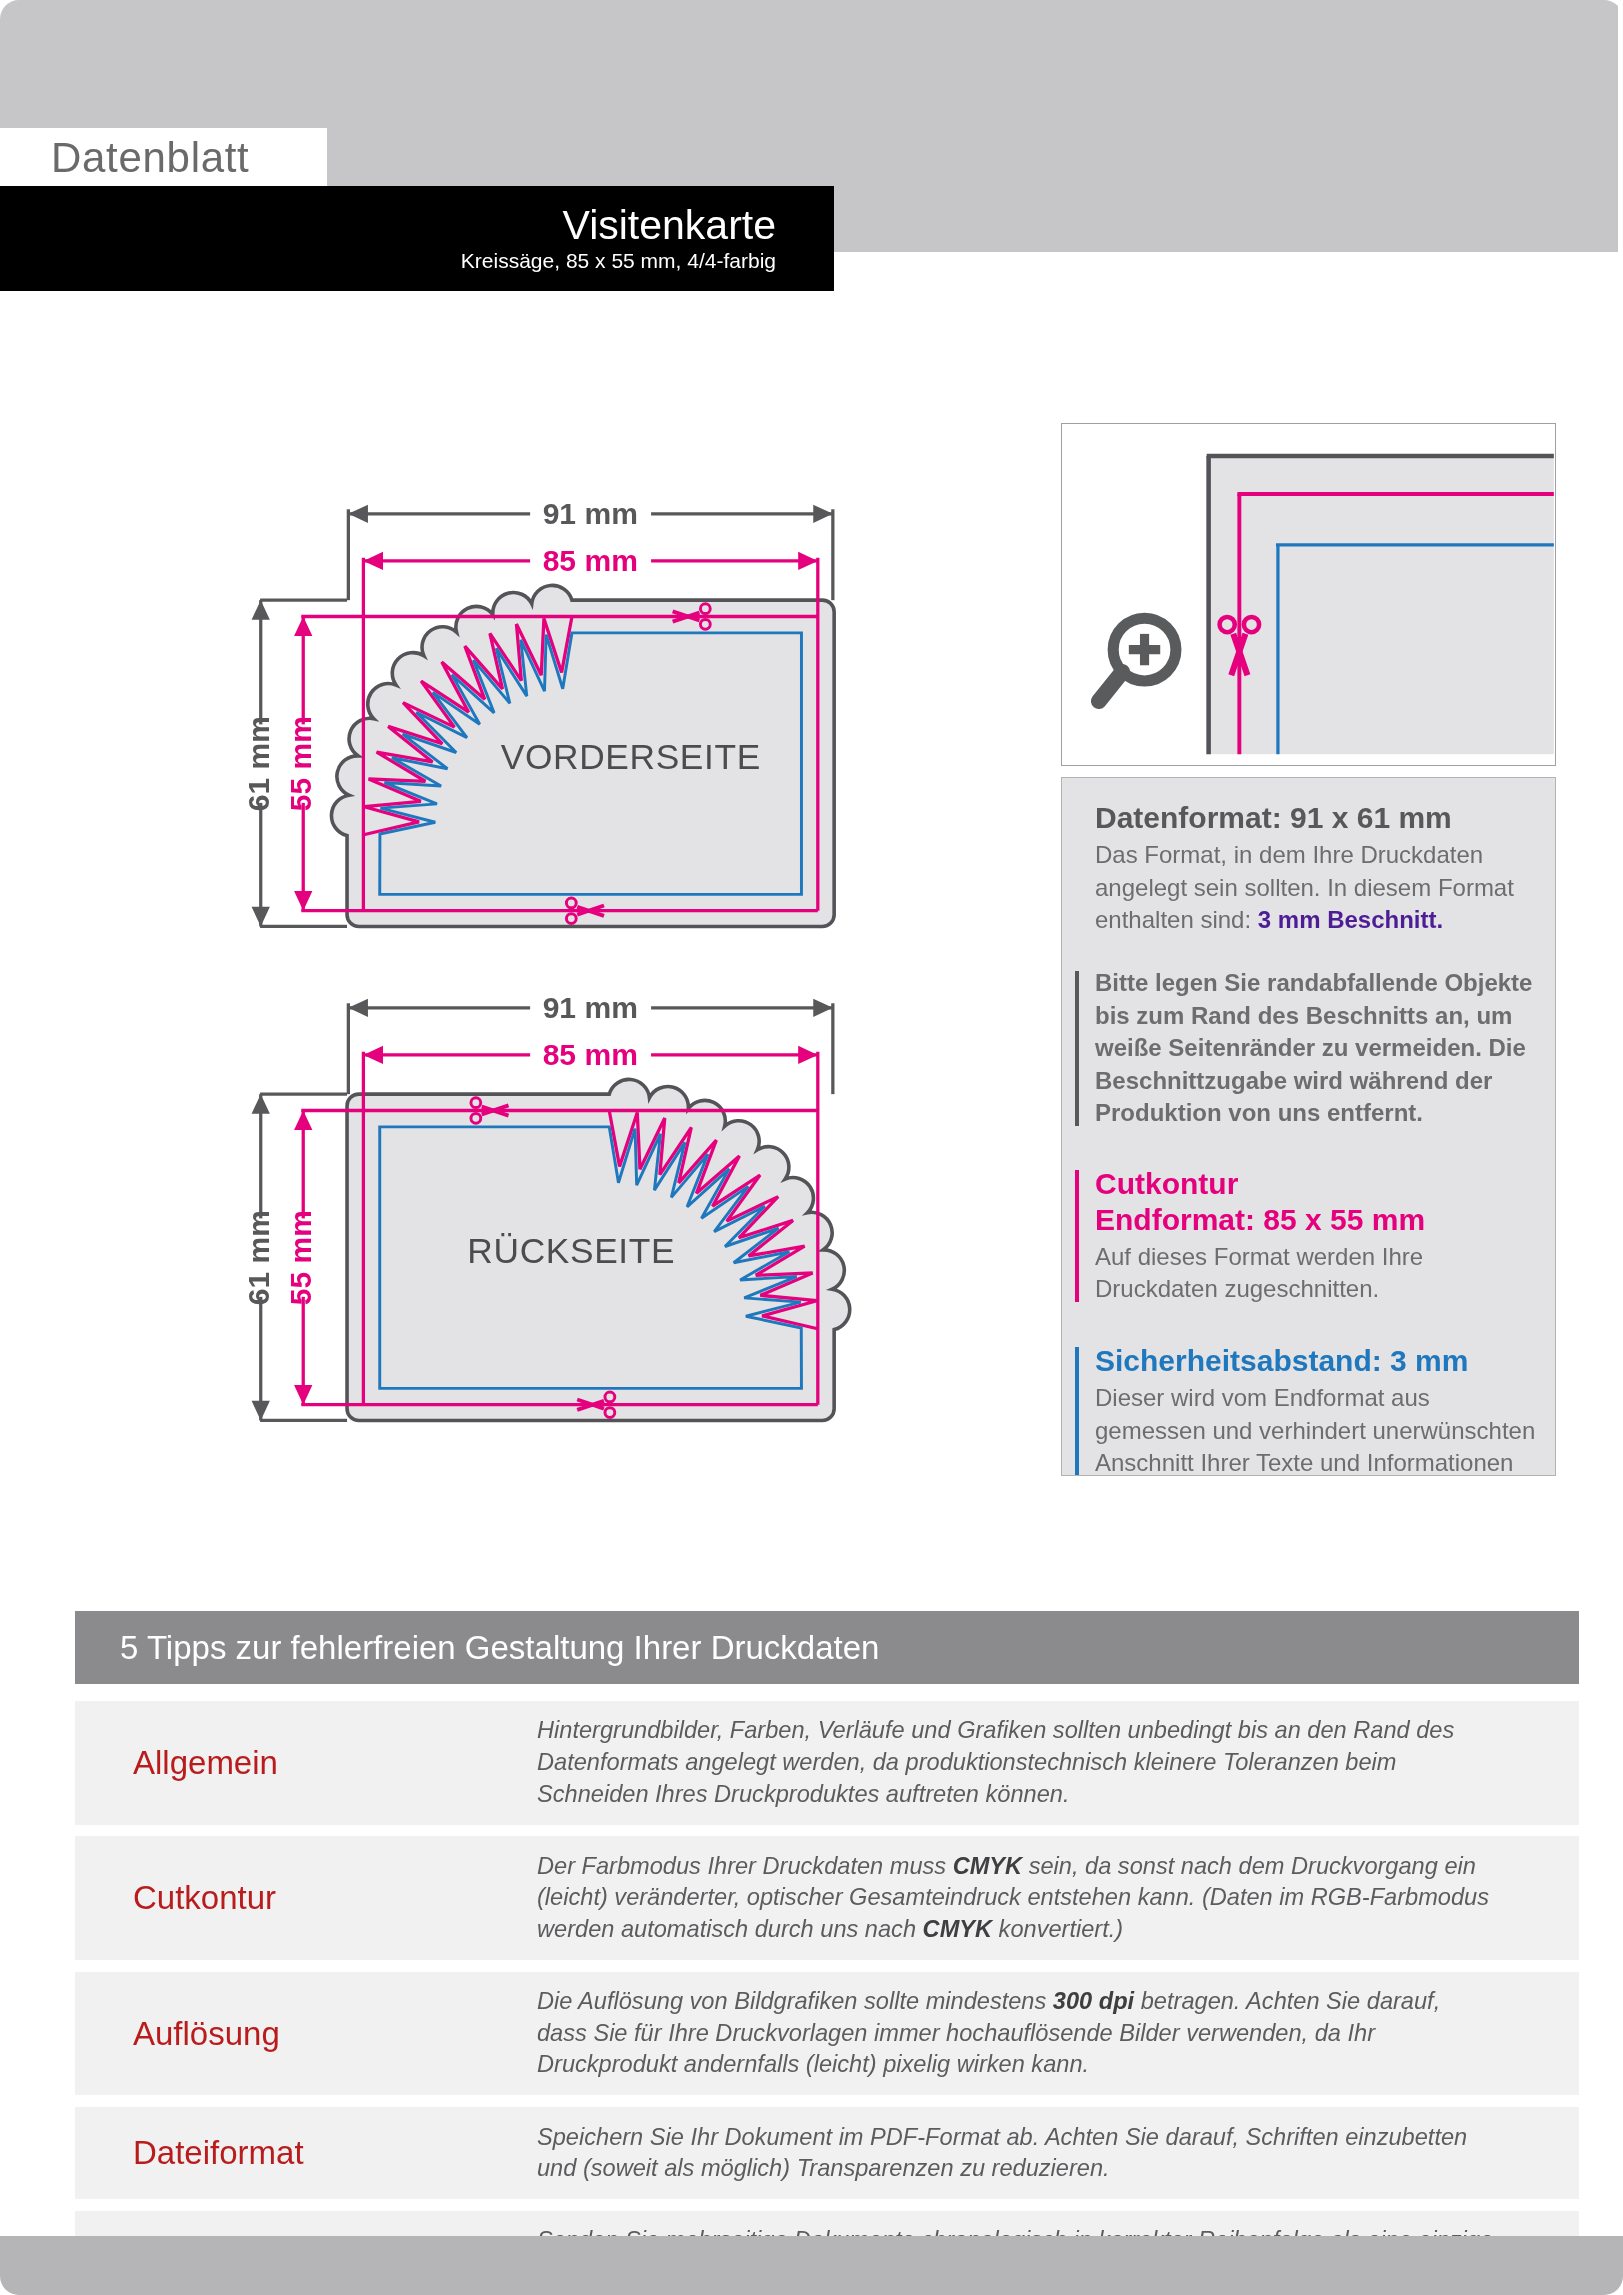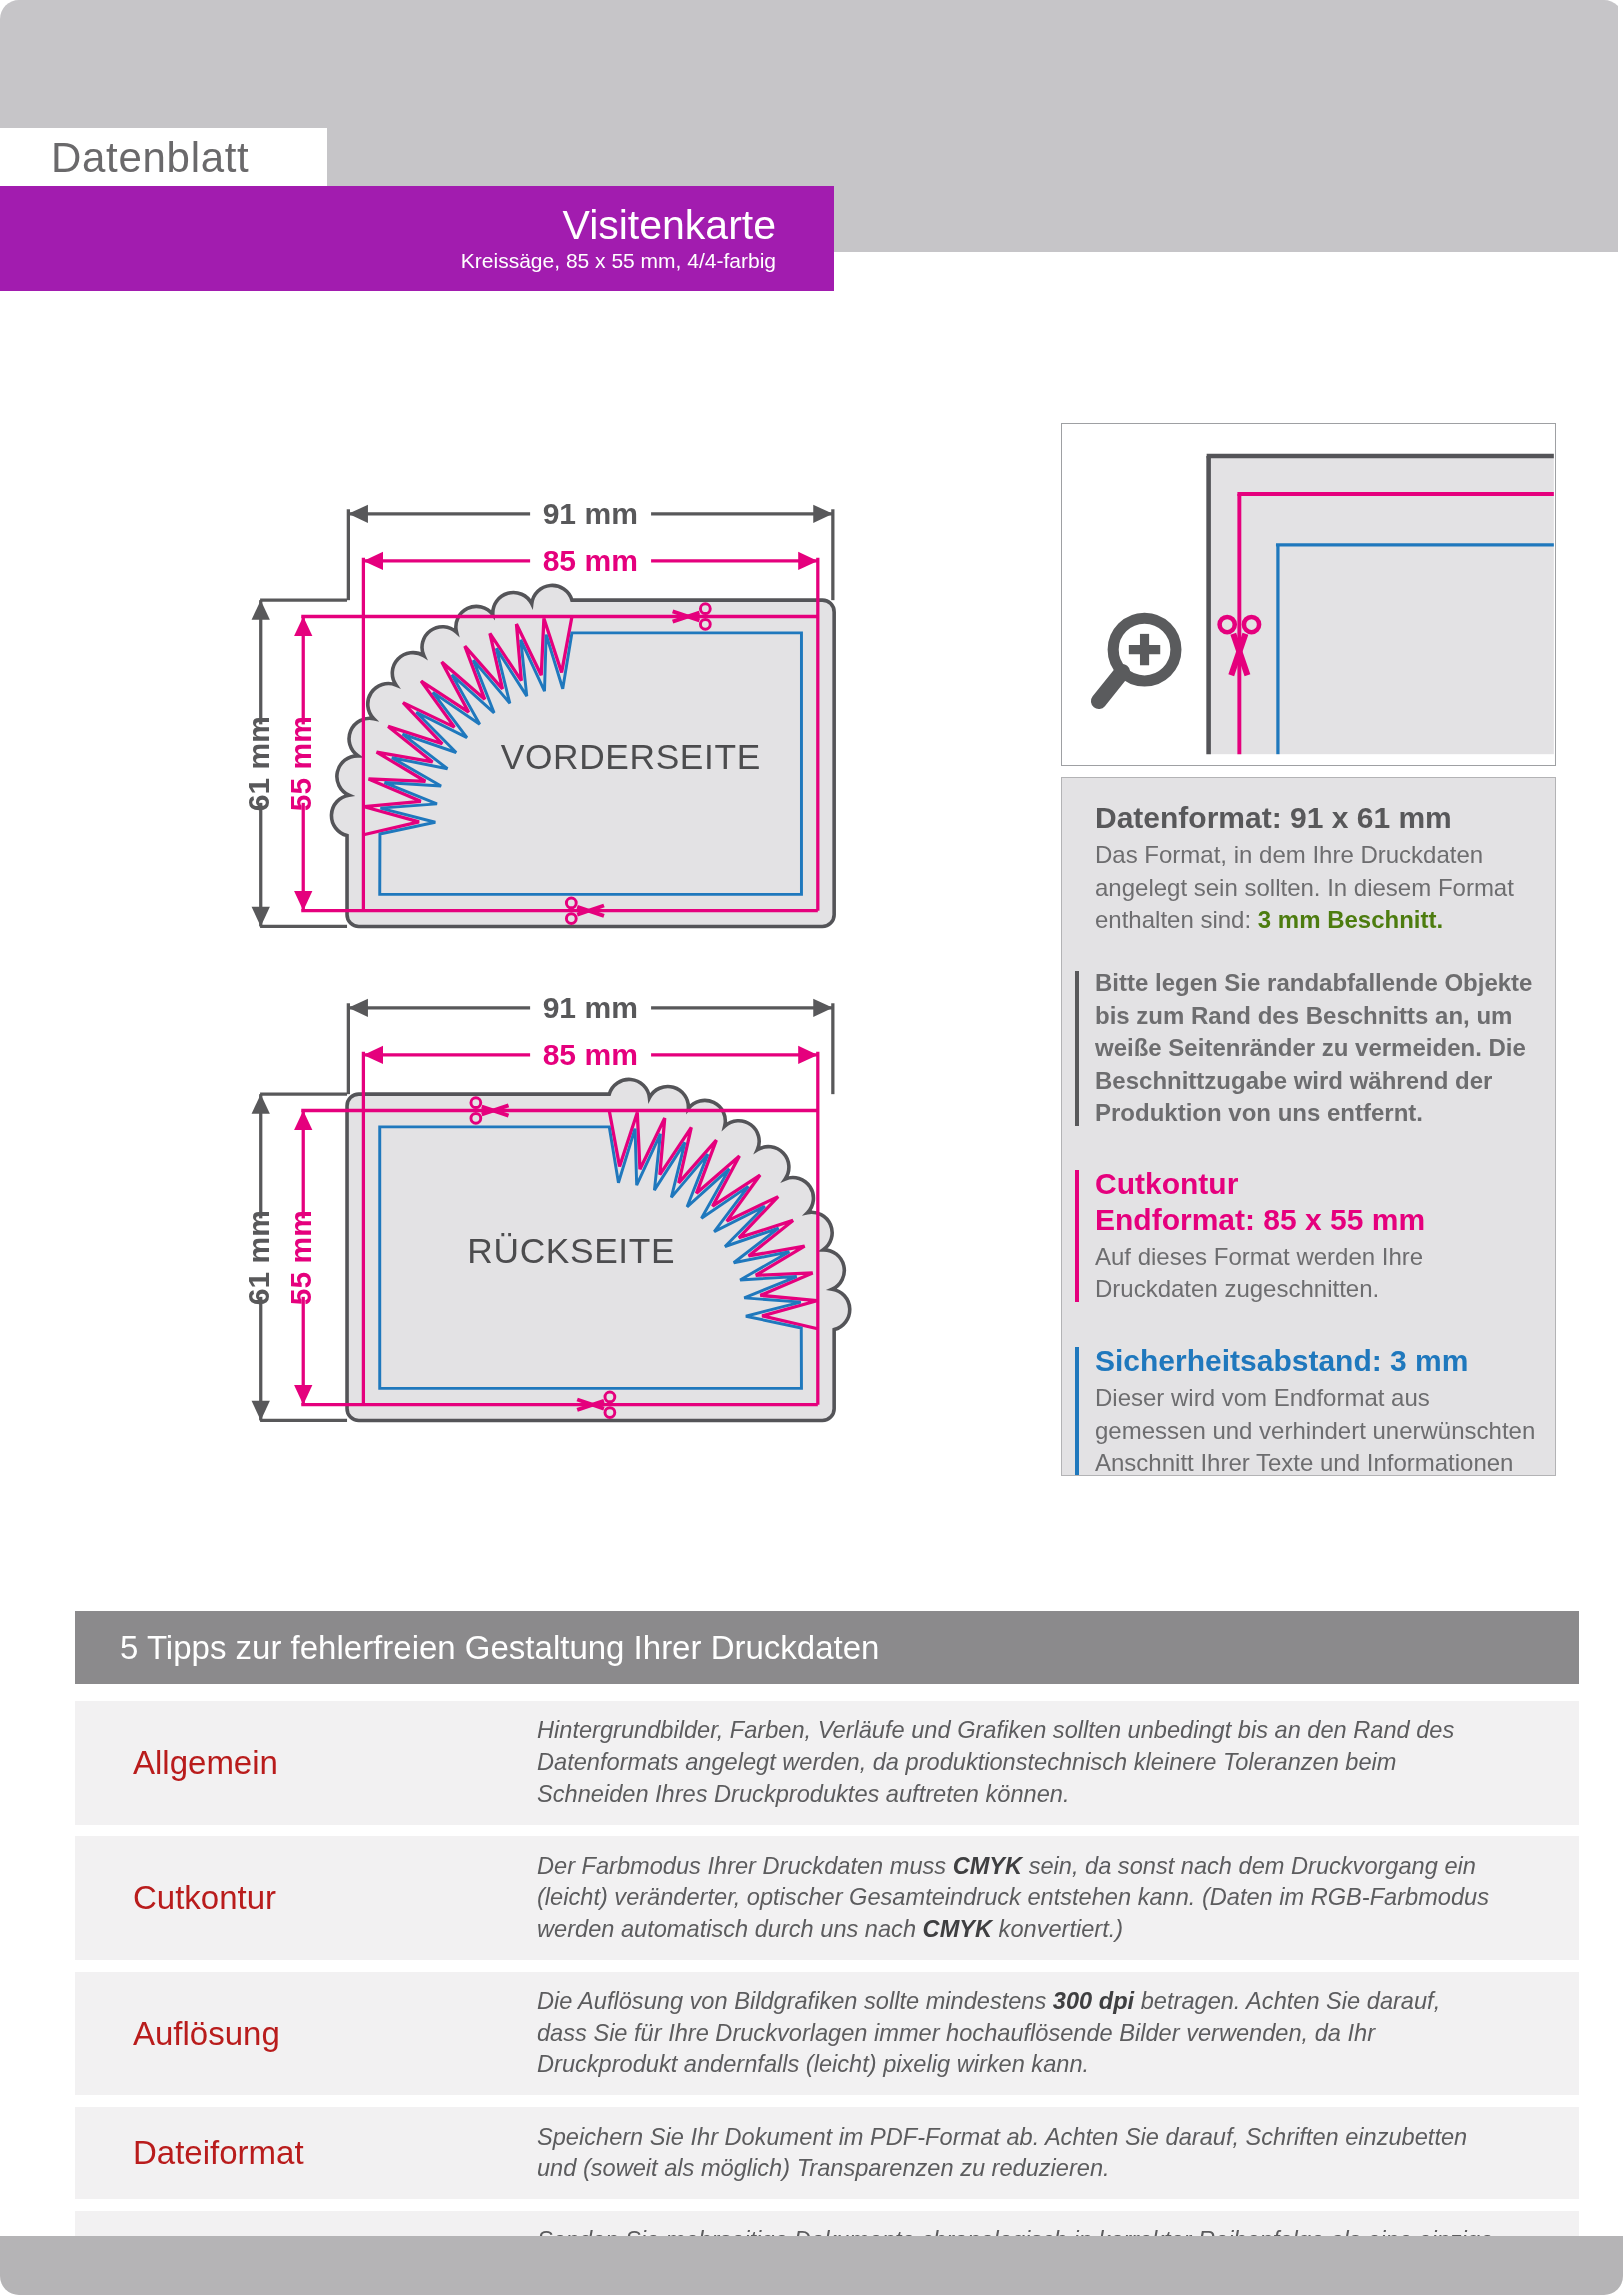--- a/index.html
+++ b/index.html
@@ -5,42 +5,42 @@
   * { margin:0; padding:0; box-sizing:border-box; }
   html,body { background:#ffffff; }
   body { font-family:"Liberation Sans", sans-serif; width:1623px; height:2295px; position:relative; }
   #page { position:absolute; left:0; top:0; width:1623px; height:2295px; background:#ffffff; overflow:hidden;border-radius:19px; }
 
   
   .band-top { position:absolute; left:0; top:0; width:1618px; height:252px; background:#c6c5c8; }
   .datenblatt-box { position:absolute; left:0; top:128px; width:327px; height:59px; background:#ffffff;
                     display:flex; align-items:center; padding-left:51px; }
   .datenblatt-box span { font-size:42px; color:#6a696b; letter-spacing:0.7px; }
-  .title-bar { position:absolute; left:0; top:186px; width:834px; height:105px; background:#a21caf;
+  .title-bar { position:absolute; left:0; top:186px; width:834px; height:105px; background:#000000;
                display:flex; flex-direction:column; align-items:flex-end; justify-content:center; padding-right:58px; }
   .title-bar .t1 { font-size:41px; color:#ffffff; line-height:1.1; }
   .title-bar .t2 { font-size:21px; color:#ffffff; line-height:1.25; }
 
   
   .diagram { position:absolute; width:622px; height:510px; }
   #diagram-front { left:242px; top:489px; }
   #diagram-back  { left:242px; top:983px; }
 
   
   .zoom-box { position:absolute; left:1061px; top:423px; width:495px; height:343px; background:#ffffff;
               border:1.3px solid #9ea0a3; overflow:hidden; }
   .info-panel { position:absolute; left:1061px; top:777px; width:495px; height:699px;
                 background:#e3e2e4; border:1.3px solid #b3b3b5; padding:22px 19px 13px 0; overflow:hidden; }
   .ip-section { position:relative; padding-left:33px; margin-bottom:31px; }
   .ip-section.with-bar::before { content:""; position:absolute; left:13px; top:3.9px; bottom:3.9px; width:3.9px; background:var(--bar, #58585a); }
   .ip-h { font-size:30px; font-weight:bold; color:#58585a; line-height:1.18; }
   .ip-h.magenta { color:#e5007d; }
   .ip-h.blue { color:#1f78bd; }
   .ip-body { font-size:24px; color:#6d6d6f; line-height:1.35; margin-top:3.9px; }
-  .ip-body b { color:#4d7c0f; }
+  .ip-body b { color:#4c1d95; }
 
   
   .tips { position:absolute; left:75px; top:1611px; width:1504px; }
   .tips-header { height:73px; background:#8b8a8c; display:flex; align-items:center; padding-left:45px; margin-bottom:17px; }
   .tips-header span { color:#ffffff; font-size:33px; }
   .tip-row { display:flex; background:#f2f1f2; margin-bottom:11.8px; padding:5.2px 0; align-items:center; }
   .tip-label { flex:0 0 462px; padding-left:58px; font-size:33px; color:#b91c1c; }
   .tip-body { flex:1; padding:9.2px 85px 9.2px 0; font-size:23.6px; line-height:1.34; color:#5c5c5e;font-style:italic; }
   .tip-body b { color:#3f3f41; }
 

